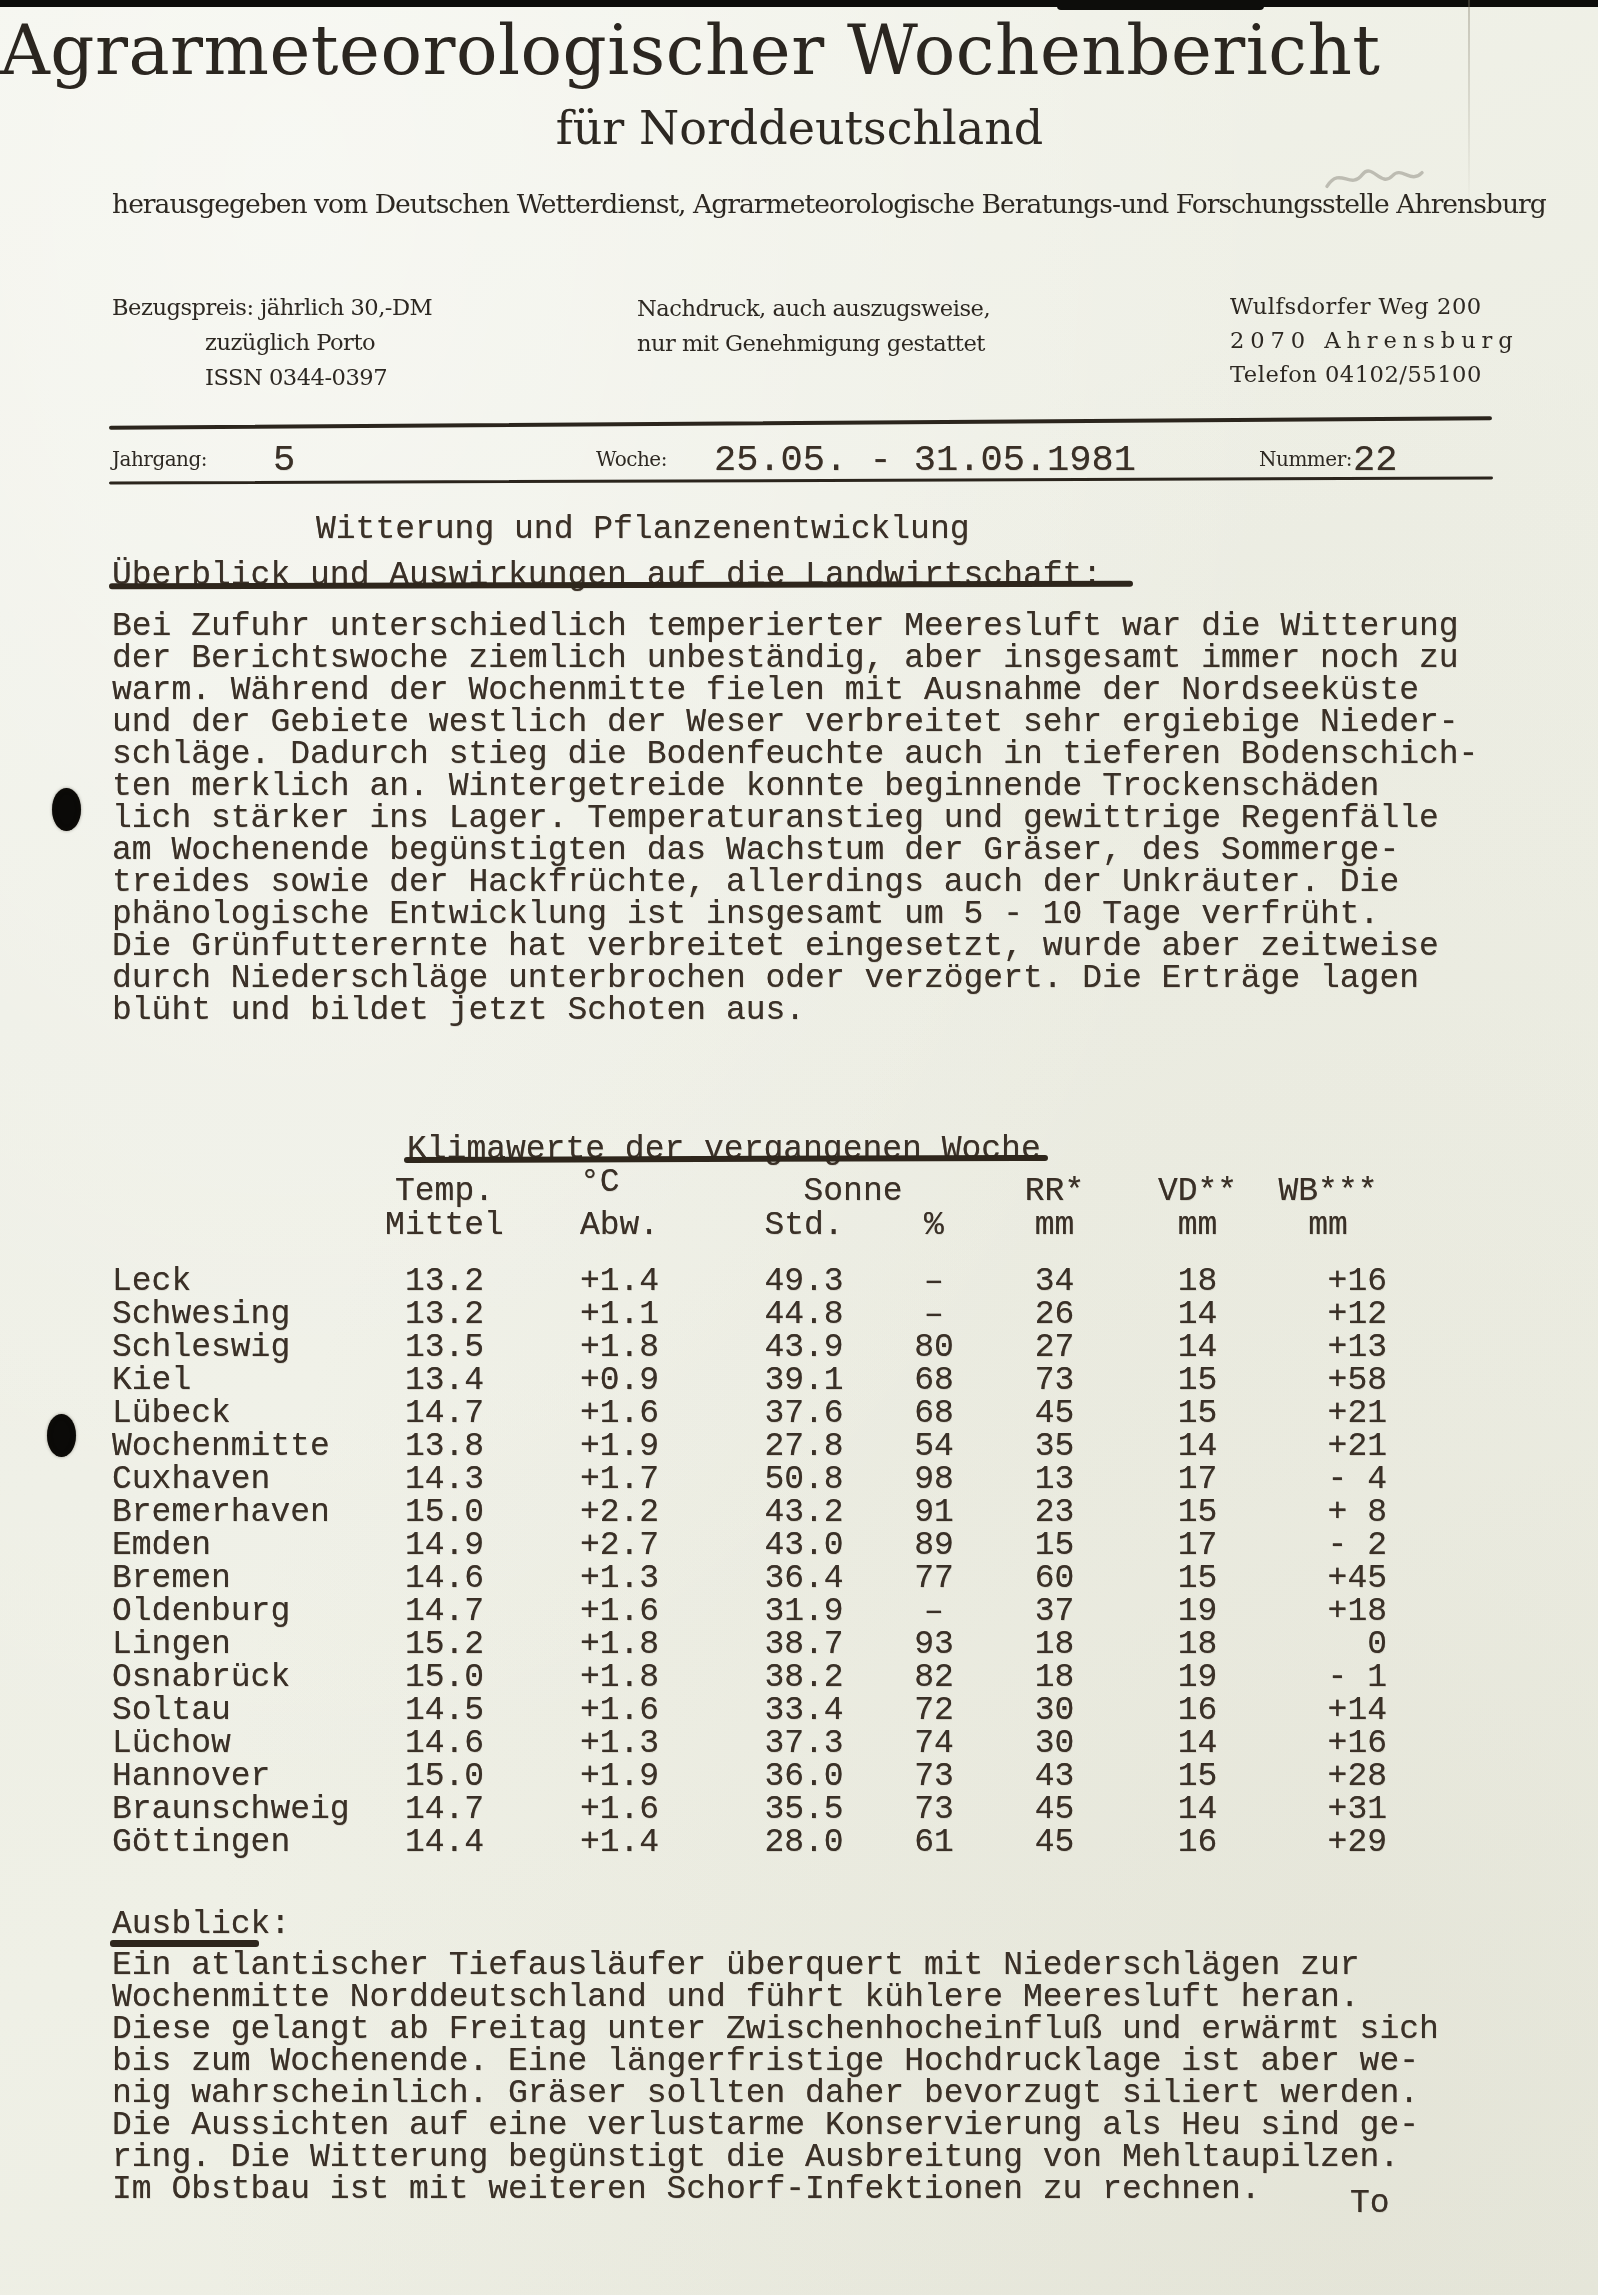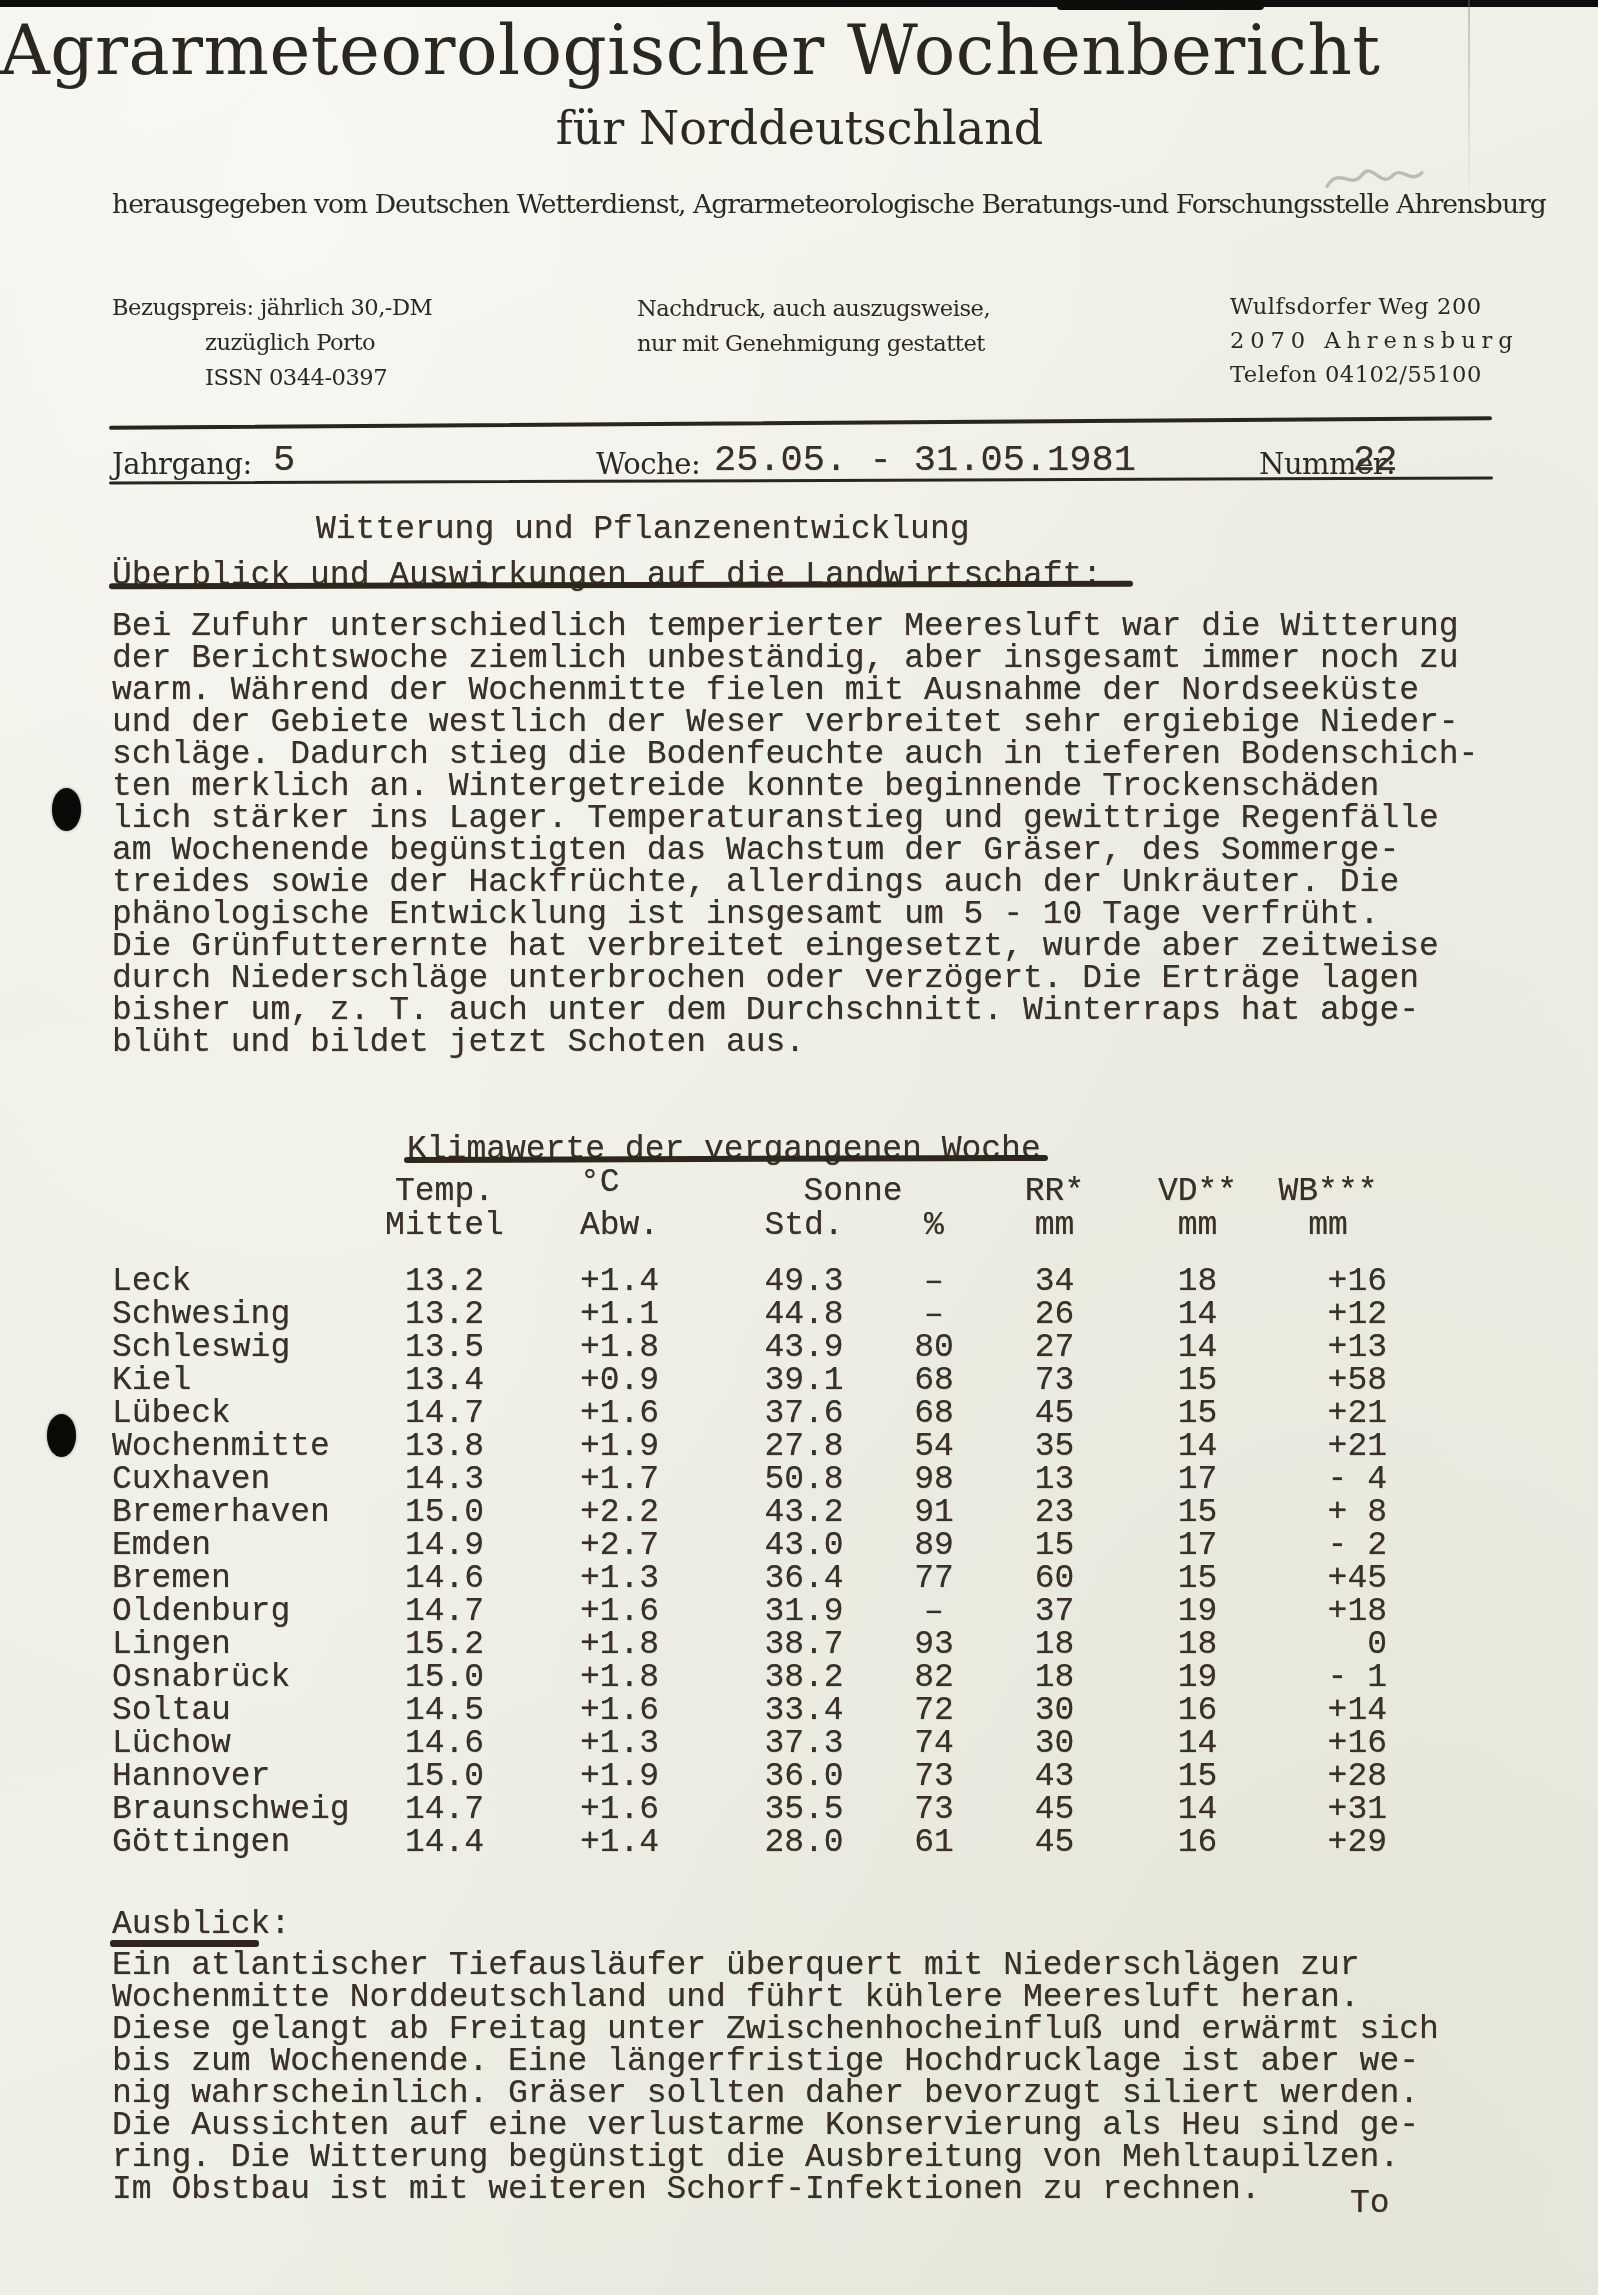--- a/index.html
+++ b/index.html
@@ -22,21 +22,21 @@
   .publisher{left:112px;top:188px;font-size:26.6px;letter-spacing:-1px;}
   .infocol{font-size:22.6px;line-height:35px;letter-spacing:-0.5px;}
   .infocol .ind{padding-left:93px;}
   .col-left{left:112px;top:290px;}
   .col-center{left:637px;top:291px;}
   .col-right{left:1230px;top:289px;line-height:34px;letter-spacing:0.5px;}
   .col-right .spread{letter-spacing:5.9px;}
   .rule{position:absolute;background:#2b251d;border-radius:2px;}
   .rule1{left:109px;top:421px;width:1383px;height:4.4px;transform:rotate(-0.4deg);}
   .rule2{left:109px;top:479px;width:1384px;height:3.4px;transform:rotate(-0.2deg);}
-  .issue-label{font-size:29px;letter-spacing:-0.5px;top:447px;}
+  .issue-label{font-size:20px;letter-spacing:-0.5px;top:447px;}
   .issue-value{font-size:37px;top:439px;}
   .h-typed{font-size:33px;}
   .rough-line{position:absolute;background:#2e261c;border-radius:3px;}
   .tlines .tline{font-size:33px;line-height:32px;white-space:pre;}
   .grid{display:grid;grid-template-columns:261px 143px 207px 162px 98px 143px 143px 118px;}
   .thead{left:112px;width:1274px;font-size:33px;line-height:32px;}
   .cell{text-align:center;}
   .cell.c0{text-align:left;}
   .cell.c7{text-align:right;}
   .degc{transform:translate(-19.7px,-8.9px);}
@@ -107,21 +107,20 @@
       <div class="tline">warm. Während der Wochenmitte fielen mit Ausnahme der Nordseeküste</div>
       <div class="tline">und der Gebiete westlich der Weser verbreitet sehr ergiebige Nieder-</div>
       <div class="tline">schläge. Dadurch stieg die Bodenfeuchte auch in tieferen Bodenschich-</div>
       <div class="tline">ten merklich an. Wintergetreide konnte beginnende Trockenschäden</div>
       <div class="tline">lich stärker ins Lager. Temperaturanstieg und gewittrige Regenfälle</div>
       <div class="tline">am Wochenende begünstigten das Wachstum der Gräser, des Sommerge-</div>
       <div class="tline">treides sowie der Hackfrüchte, allerdings auch der Unkräuter. Die</div>
       <div class="tline">phänologische Entwicklung ist insgesamt um 5 - 10 Tage verfrüht.</div>
       <div class="tline">Die Grünfutterernte hat verbreitet eingesetzt, wurde aber zeitweise</div>
       <div class="tline">durch Niederschläge unterbrochen oder verzögert. Die Erträge lagen</div>
-      <div class="tline">bisher um, z. T. auch unter dem Durchschnitt. Winterraps hat abge-</div>
       <div class="tline">blüht und bildet jetzt Schoten aus.</div>
     </div>
 
   <div class="hole hole1"></div>
   <div class="hole hole2"></div>
 
   <div class="abs mono h-typed" style="left:407px;top:1131px;">Klimawerte der vergangenen Woche</div>
   <div class="rough-line" style="left:404px;top:1156px;width:644px;height:5.9px;transform:rotate(-0.2deg);"></div>
 
   <div class="abs grid thead mono" style="top:1176px;">

